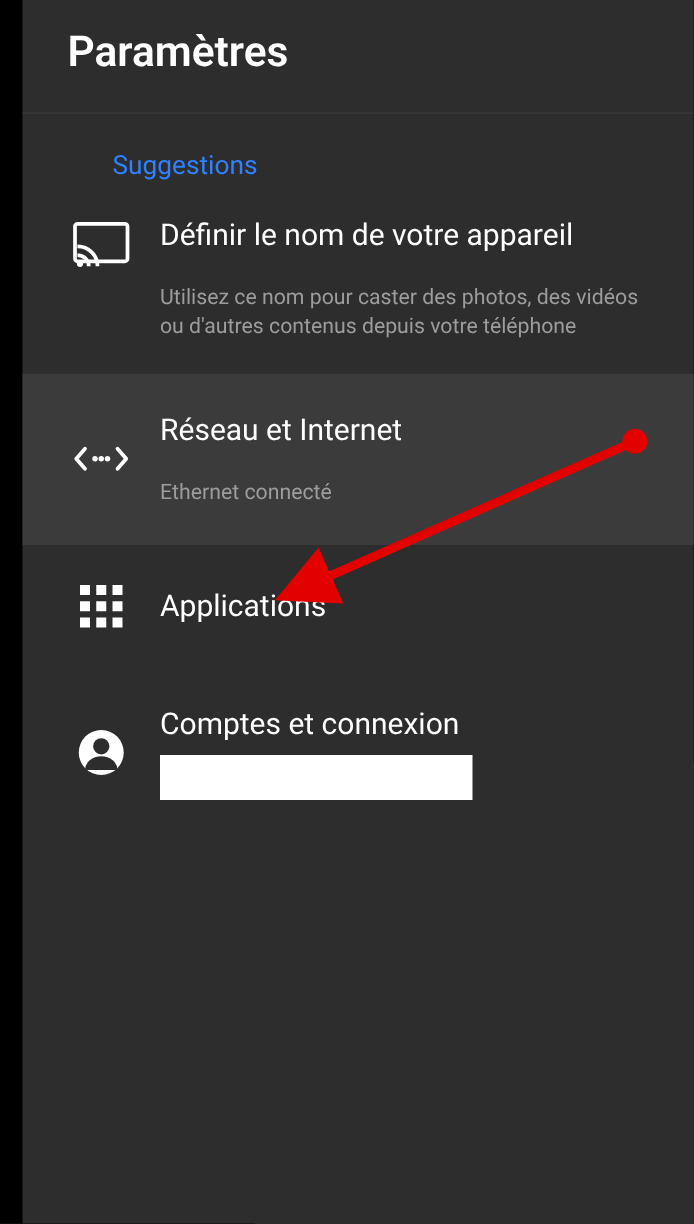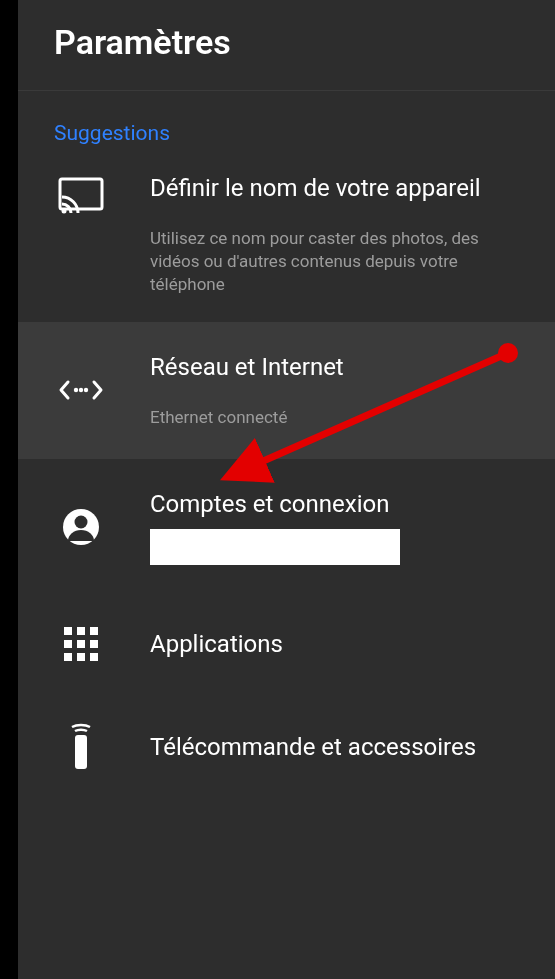--- a/index.html
+++ b/index.html
@@ -25,26 +25,27 @@
     .header h1 {
       color: #ffffff;
       font-size: 34px;
       font-weight: 600;
     }
     .section-label {
       color: #2f81ff;
       font-size: 21px;
       font-weight: 400;
       padding: 30px 36px 18px 36px;
+      margin-left: 36px;
     }
     .row {
       display: flex;
       align-items: flex-start;
       padding: 20px 24px 20px 36px;
-      gap: 42px;
+      gap: 20px;
     }
     .row.suggestion { padding-top: 10px; padding-bottom: 26px; }
     .row.item { align-items: center; padding-top: 30px; padding-bottom: 30px; }
     .row.highlight { background: #3b3b3b; }
     .icon-col {
       width: 54px;
       min-width: 54px;
       display: flex;
       align-items: center;
       justify-content: center;
@@ -111,64 +112,52 @@
       </svg>
     </div>
     <div class="text-col">
       <div class="title">Réseau et Internet</div>
       <div class="subtitle">Ethernet connecté</div>
     </div>
   </div>
 
   <div class="row item">
     <div class="icon-col">
-      <svg width="40" height="40" viewBox="0 0 40 40">
-        <circle cx="20" cy="20" r="18" fill="#ffffff"></circle>
-        <circle cx="20" cy="15" r="6.5" fill="#2d2d2d"></circle>
-        <path d="M7 34 a13 11 0 0 1 26 0 Z" fill="#2d2d2d"></path>
-      </svg>
-    </div>
-    <div class="text-col">
-      <div class="title">Comptes et connexion</div>
-      <div class="redact-box"></div>
-    </div>
-  </div>
-
-  <div class="row item">
-    <div class="icon-col">
       <svg width="38" height="38" viewBox="0 0 38 38">
         <rect x="2" y="2" width="8" height="8" fill="#ffffff"></rect>
         <rect x="15" y="2" width="8" height="8" fill="#ffffff"></rect>
         <rect x="28" y="2" width="8" height="8" fill="#ffffff"></rect>
         <rect x="2" y="15" width="8" height="8" fill="#ffffff"></rect>
         <rect x="15" y="15" width="8" height="8" fill="#ffffff"></rect>
         <rect x="28" y="15" width="8" height="8" fill="#ffffff"></rect>
         <rect x="2" y="28" width="8" height="8" fill="#ffffff"></rect>
         <rect x="15" y="28" width="8" height="8" fill="#ffffff"></rect>
         <rect x="28" y="28" width="8" height="8" fill="#ffffff"></rect>
       </svg>
     </div>
     <div class="text-col">
       <div class="title">Applications</div>
     </div>
   </div>
 
-
   <div class="row item">
     <div class="icon-col">
-      <svg width="30" height="48" viewBox="0 0 30 48">
-        <path d="M6 4 a12 6 0 0 1 18 0" fill="none" stroke="#ffffff" stroke-width="2.5"></path>
-        <path d="M9 8 a8 4 0 0 1 12 0" fill="none" stroke="#ffffff" stroke-width="2.5"></path>
-        <rect x="9" y="12" width="12" height="34" rx="3" fill="#ffffff"></rect>
+      <svg width="40" height="40" viewBox="0 0 40 40">
+        <circle cx="20" cy="20" r="18" fill="#ffffff"></circle>
+        <circle cx="20" cy="15" r="6.5" fill="#2d2d2d"></circle>
+        <path d="M7 34 a13 11 0 0 1 26 0 Z" fill="#2d2d2d"></path>
       </svg>
     </div>
     <div class="text-col">
-      <div class="title">Télécommande et accessoires</div>
+      <div class="title">Comptes et connexion</div>
+      <div class="redact-box"></div>
     </div>
   </div>
+
+
 
   <svg class="arrow-svg" viewBox="0 0 537 979">
     <defs>
       <marker id="arrhead" markerWidth="7" markerHeight="7" refX="2" refY="3.5" orient="auto">
         <polygon points="0 0, 7 3.5, 0 7" fill="#e30000"></polygon>
       </marker>
     </defs>
     <line x1="490" y1="353" x2="234" y2="466" stroke-width="7" stroke-linecap="round" marker-end="url(#arrhead)" stroke="#e30000"></line>
     <circle cx="490" cy="353" r="10" fill="#e30000"></circle>
   </svg>

